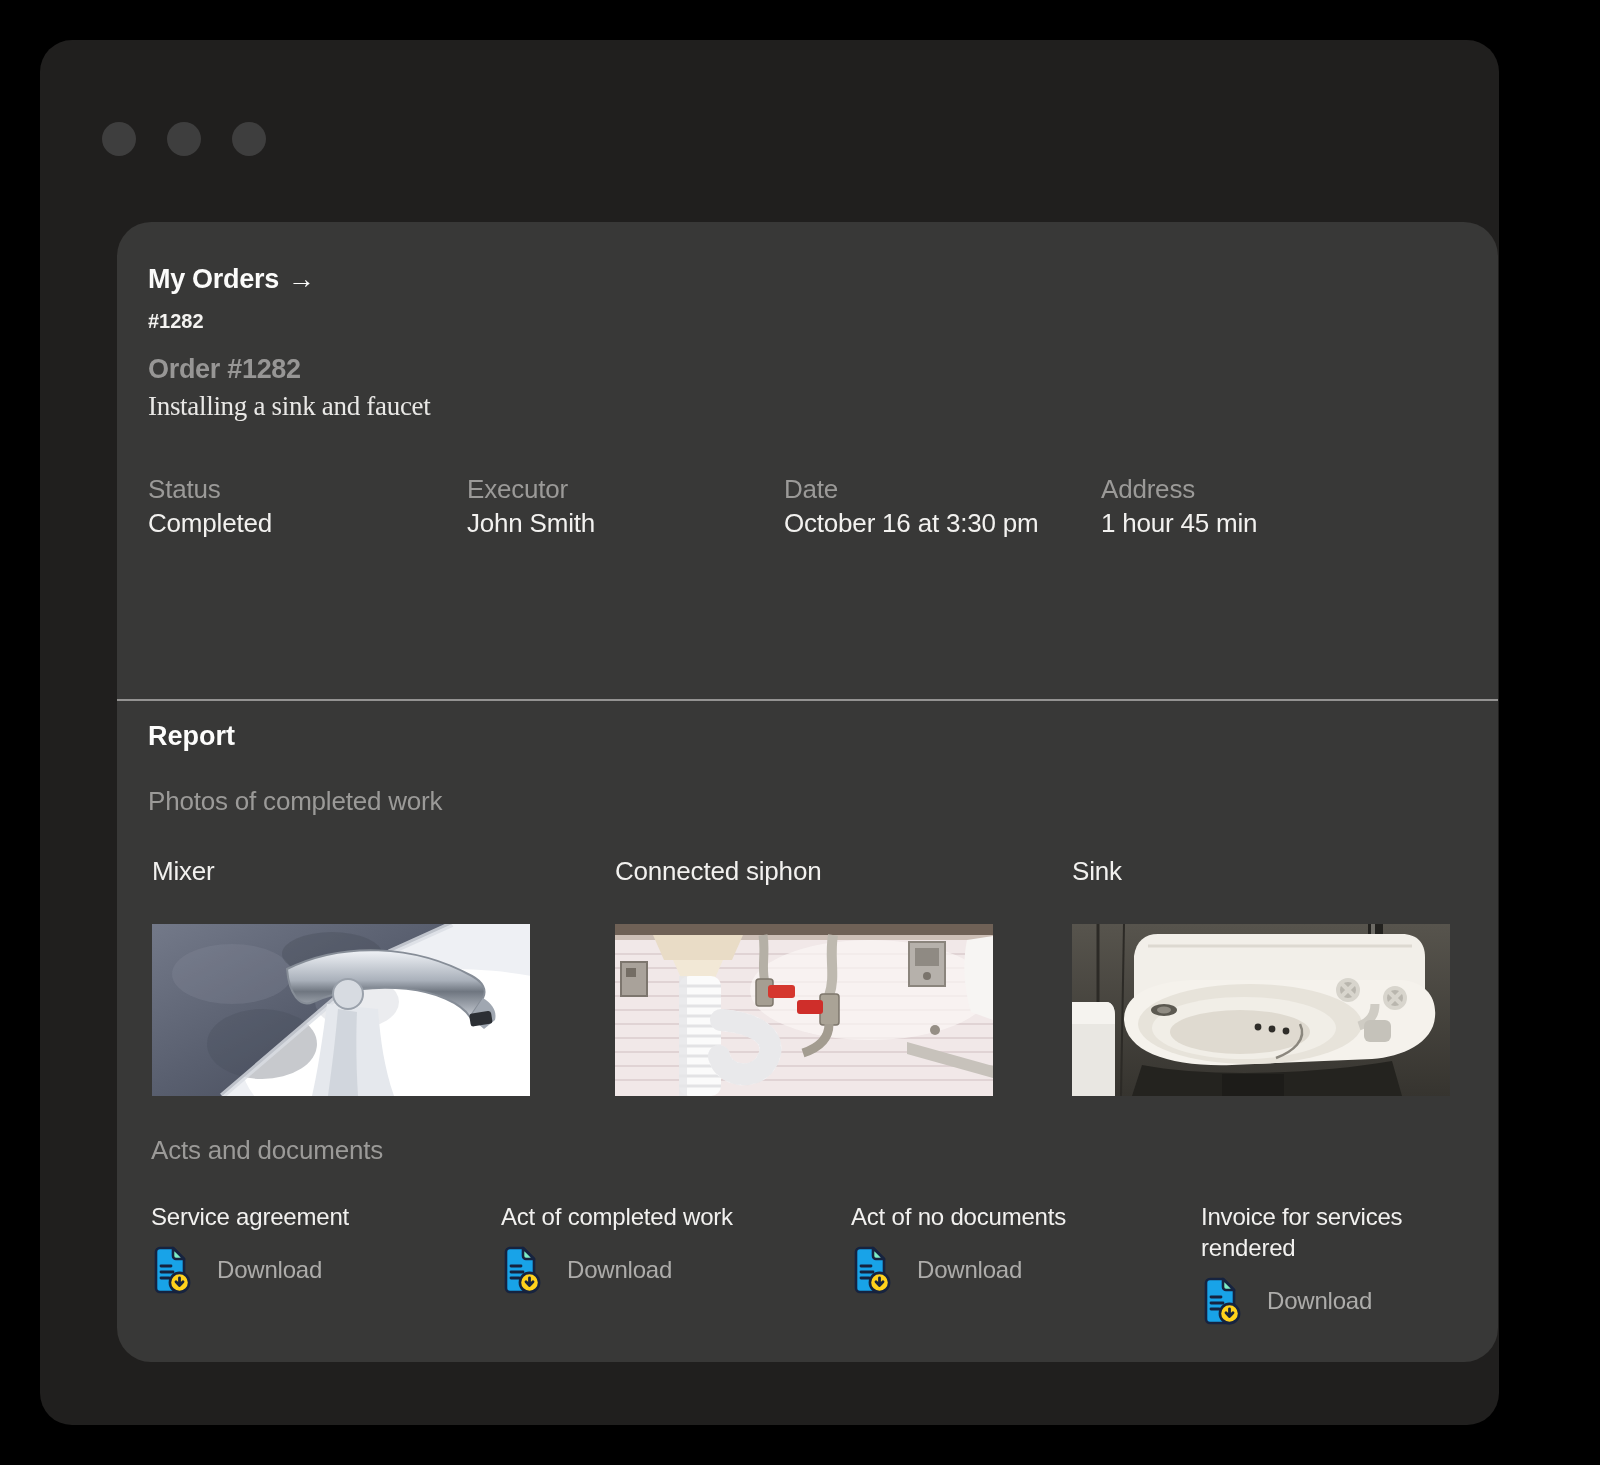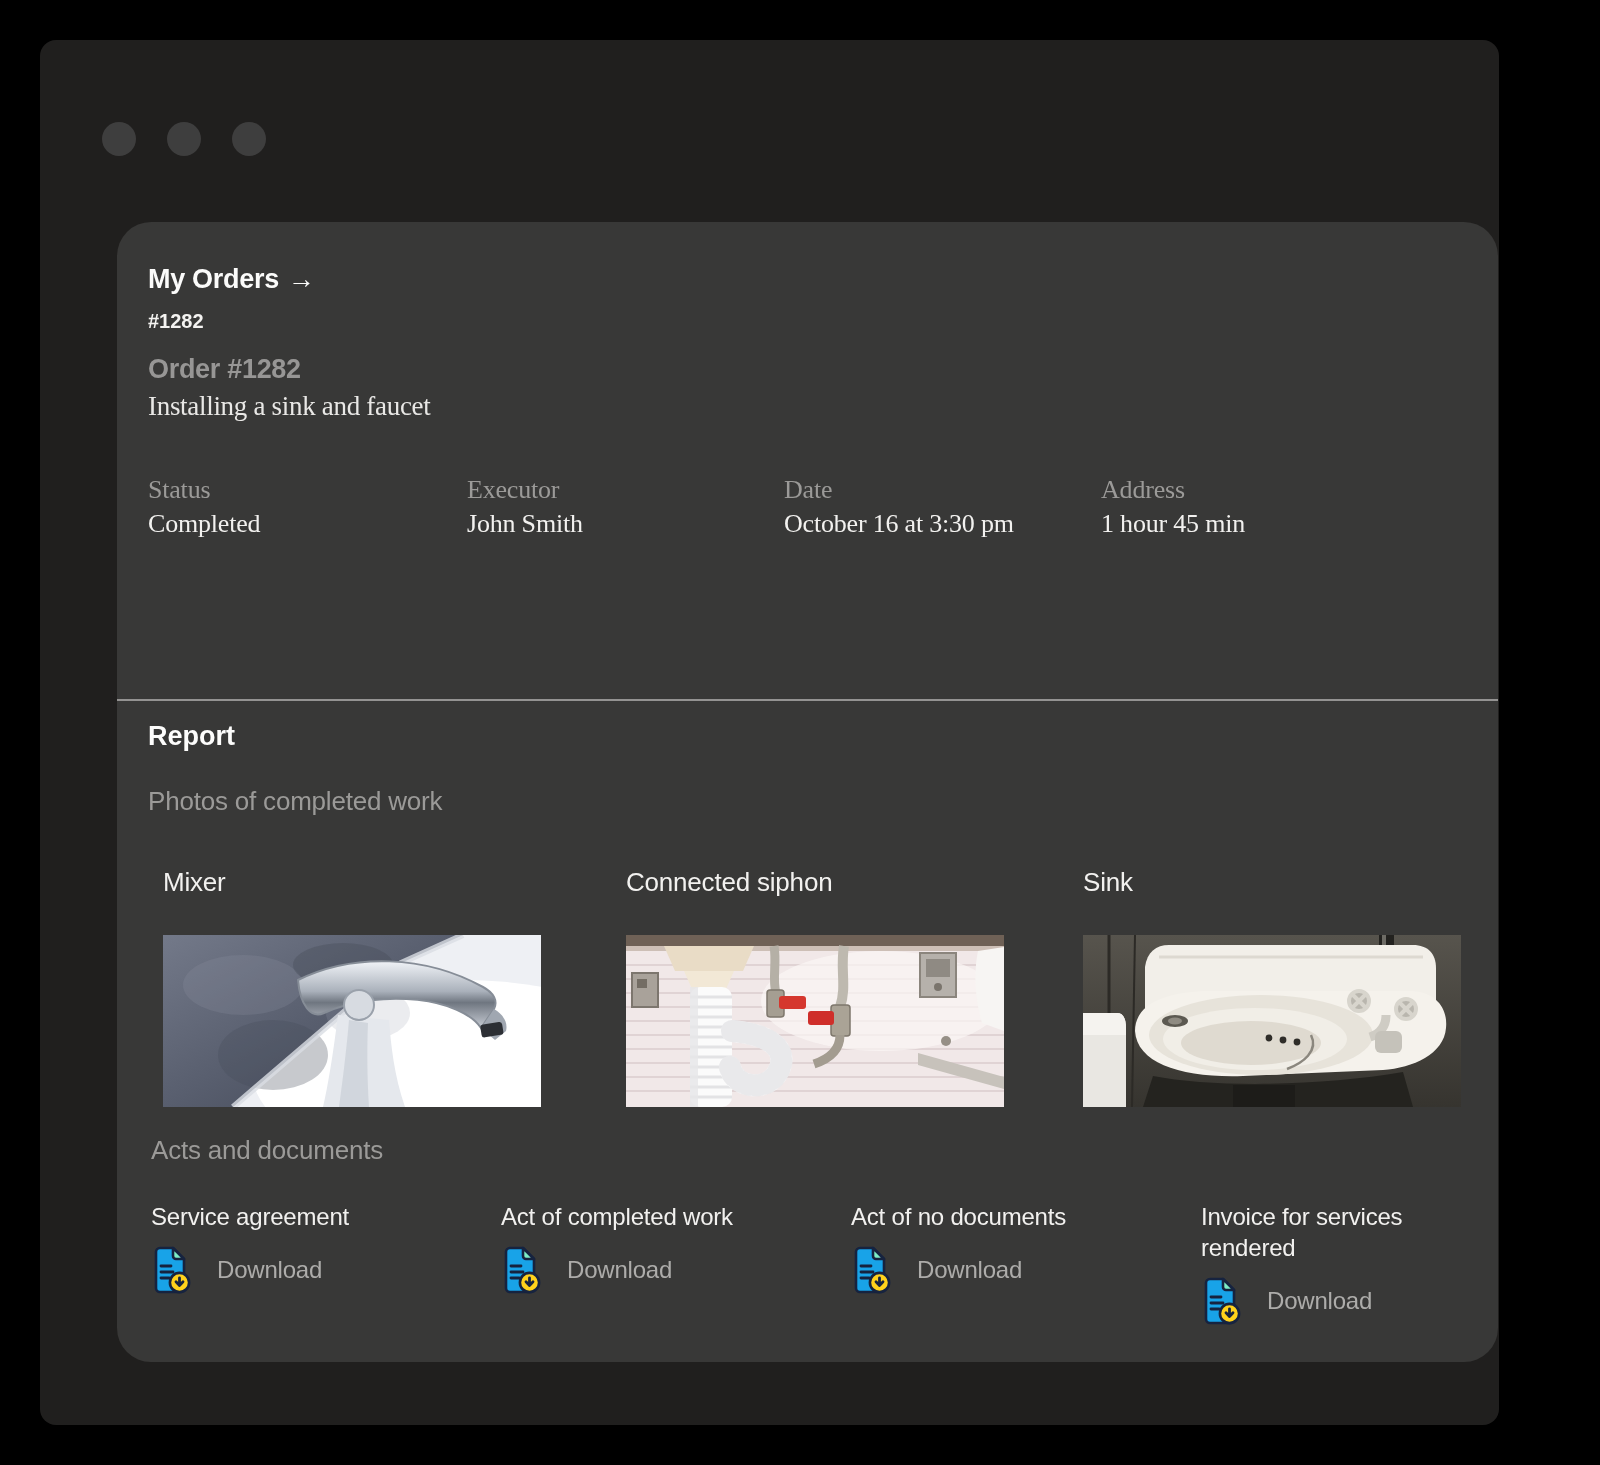--- a/index.html
+++ b/index.html
@@ -1,44 +1,44 @@
 <!DOCTYPE html>
 <html><head>
 <meta charset="utf-8">
 <style>
   html,body{margin:0;padding:0;background:#000;}
   .stage{position:relative;width:1600px;height:1465px;background:#000;overflow:hidden;
          font-family:"Liberation Sans","DejaVu Sans",sans-serif;}
   .window{position:absolute;left:40px;top:40px;width:1459px;height:1385px;
-          background:#201f1e;border-radius:16px;}
+          background:#201f1e;border-radius:32px;}
   .dots{position:absolute;left:62px;top:82px;display:flex;gap:31px;}
   .dot{width:34px;height:34px;border-radius:50%;background:#3e3e3e;}
   .panel{position:absolute;left:77px;top:182px;width:1381px;height:1140px;
          background:#383837;border-radius:34px;}
   .crumbs{position:absolute;left:31px;top:40px;}
   .crumb-link{font-size:27px;font-weight:700;color:#fbfbfa;letter-spacing:-.3px;line-height:34px;cursor:pointer;}
   .crumb-link .arr{margin-left:9px;font-weight:400;}
   .crumb-current{font-size:20px;font-weight:700;color:#f4f3f1;margin-top:13px;line-height:25px;}
   .order-head{position:absolute;left:31px;top:130px;}
   .order-num{font-size:27px;font-weight:700;color:#979695;line-height:35px;letter-spacing:-.3px;}
   .order-sub{font-size:27px;color:#e9e8e6;line-height:35px;margin-top:2px;letter-spacing:-.3px;font-family:Liberation Serif, serif;}
-  .meta{position:absolute;left:31px;display:grid;grid-template-columns:319px 317px 317px 320px;font-family:Liberation Serif, serif;}
+  .meta{position:absolute;left:31px;display:grid;grid-template-columns:319px 317px 317px 320px;}
   .meta-a{top:251px;}
   .meta-b{top:368px;}
   .meta .cell .lbl{font-size:26px;color:#9b9a98;line-height:33px;letter-spacing:-.2px;}
   .meta .cell .val{font-size:26px;color:#f2f1ef;line-height:33px;margin-top:1px;letter-spacing:-.2px;}
   .span3{grid-column:1 / span 3;}
   .col4{grid-column:4;}
   .divider{position:absolute;left:0;top:477px;width:100%;height:2px;background:#949392;}
   .report-title{position:absolute;left:31px;top:497px;font-size:27px;font-weight:700;color:#fdfdfc;line-height:34px;}
   .sect-heading{font-size:26px;color:#9b9a98;line-height:34px;letter-spacing:-.2px;}
   .photos-heading{position:absolute;left:31px;top:562px;}
   .acts-heading{position:absolute;left:34px;top:911px;}
   .photos{position:absolute;left:34px;top:631px;display:grid;grid-template-columns:463px 457px 378px;}
-  .photo-fig{margin:12px;}
+  .photo-fig{margin:1px;}
   .photo-cap{font-size:26px;color:#f2f1ef;line-height:34px;margin-bottom:36px;letter-spacing:-.2px;}
   .photo{width:378px;height:172px;overflow:hidden;background:#2c2b2a;cursor:pointer;}
   .photo svg{display:block;}
   .docs{position:absolute;left:34px;top:979px;display:grid;grid-template-columns:repeat(4,350px);}
   .doc-title{font-size:24px;color:#f2f1ef;line-height:31px;max-width:244px;letter-spacing:-.2px;}
   .doc-dl{margin-top:14px;display:flex;align-items:center;gap:26px;cursor:pointer;width:max-content;}
   .doc-dl .dl-label{font-size:24px;color:#adacaa;letter-spacing:-.2px;}
   .doc-dl svg{display:block;flex:0 0 auto;}
 </style>
 </head>

